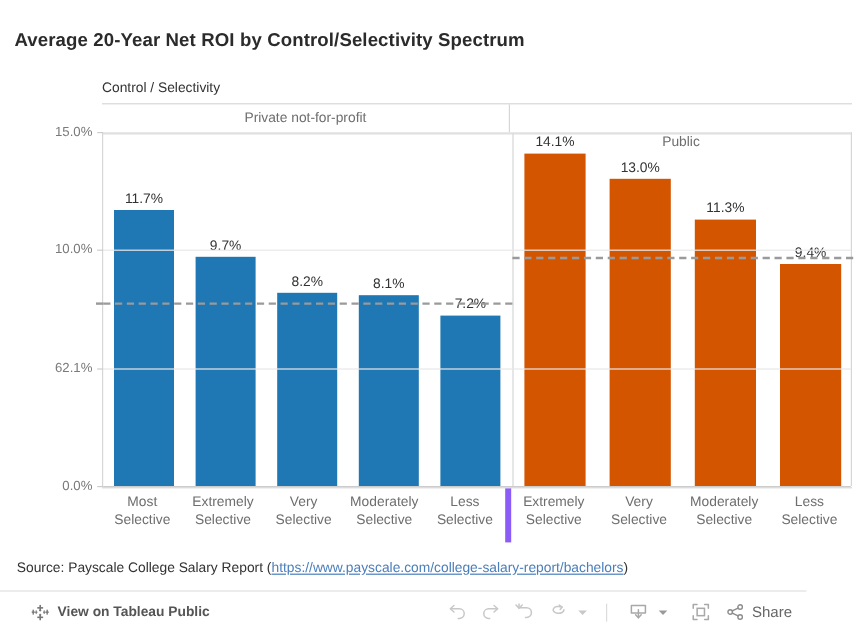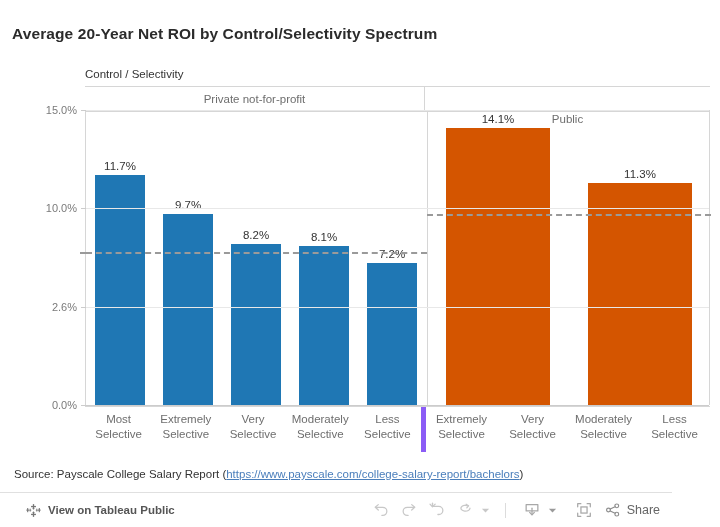--- a/index.html
+++ b/index.html
@@ -331,29 +331,37 @@
           <div class="bar blue" title="Private not-for-profit – Less Selective: 7.2%" style="height: 141.6px;"></div>
           <div class="bar-value" style="top: 153.4px;">7.2%</div>
         </div>
       </div>
     <div class="panel right" id="panel-right">
         <div class="bar-slot">
           <div class="bar orange" title="Public – Extremely Selective: 14.1%" style="height: 277.3px;"></div>
           <div class="bar-value" style="top: 17.7px;">14.1%</div>
         </div>
         <div class="bar-slot">
+          <div class="bar orange" title="Public – Very Selective: 13.0%" style="height: 255.667px;"></div>
+          <div class="bar-value" style="top: 39.3333px;">13.0%</div>
+        </div>
+        <div class="bar-slot">
           <div class="bar orange" title="Public – Moderately Selective: 11.3%" style="height: 222.233px;"></div>
           <div class="bar-value" style="top: 72.7667px;">11.3%</div>
+        </div>
+        <div class="bar-slot">
+          <div class="bar orange" title="Public – Less Selective: 9.4%" style="height: 184.867px;"></div>
+          <div class="bar-value" style="top: 110.133px;">9.4%</div>
         </div>
       </div>
   <div class="axis-baseline" style="top: 295px;"></div>
       <div class="y-tick" style="top: 295px;">0.0%</div>
       <div class="y-tick-mark" style="top: 295px;"></div>
       <div class="gridline" style="top: 196.667px;"></div>
-      <div class="y-tick" style="top: 196.667px;">2.6%</div>
+      <div class="y-tick" style="top: 196.667px;">62.1%</div>
       <div class="y-tick-mark" style="top: 196.667px;"></div>
       <div class="gridline" style="top: 98.3333px;"></div>
       <div class="y-tick" style="top: 98.3333px;">10.0%</div>
       <div class="y-tick-mark" style="top: 98.3333px;"></div>
       <div class="gridline" style="top: 0px;"></div>
       <div class="y-tick" style="top: 0px;">15.0%</div>
       <div class="y-tick-mark" style="top: 0px;"></div>
       <div class="ref-line" style="top: 141.6px; left: 0px; width: 341px;"></div>
       <div class="ref-tick" style="top: 141.6px; left: -6px;"></div>
       <div class="ref-line" style="top: 104.233px; left: 341px; width: 284px;"></div>

